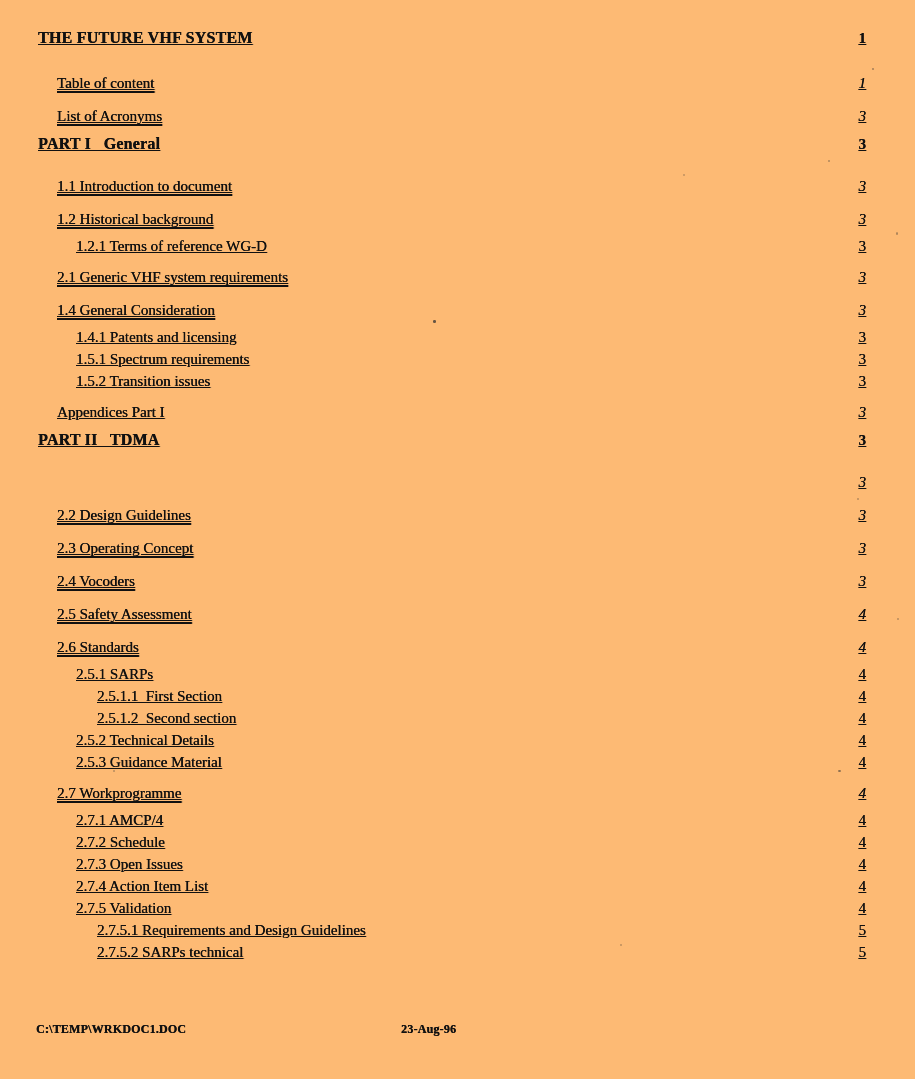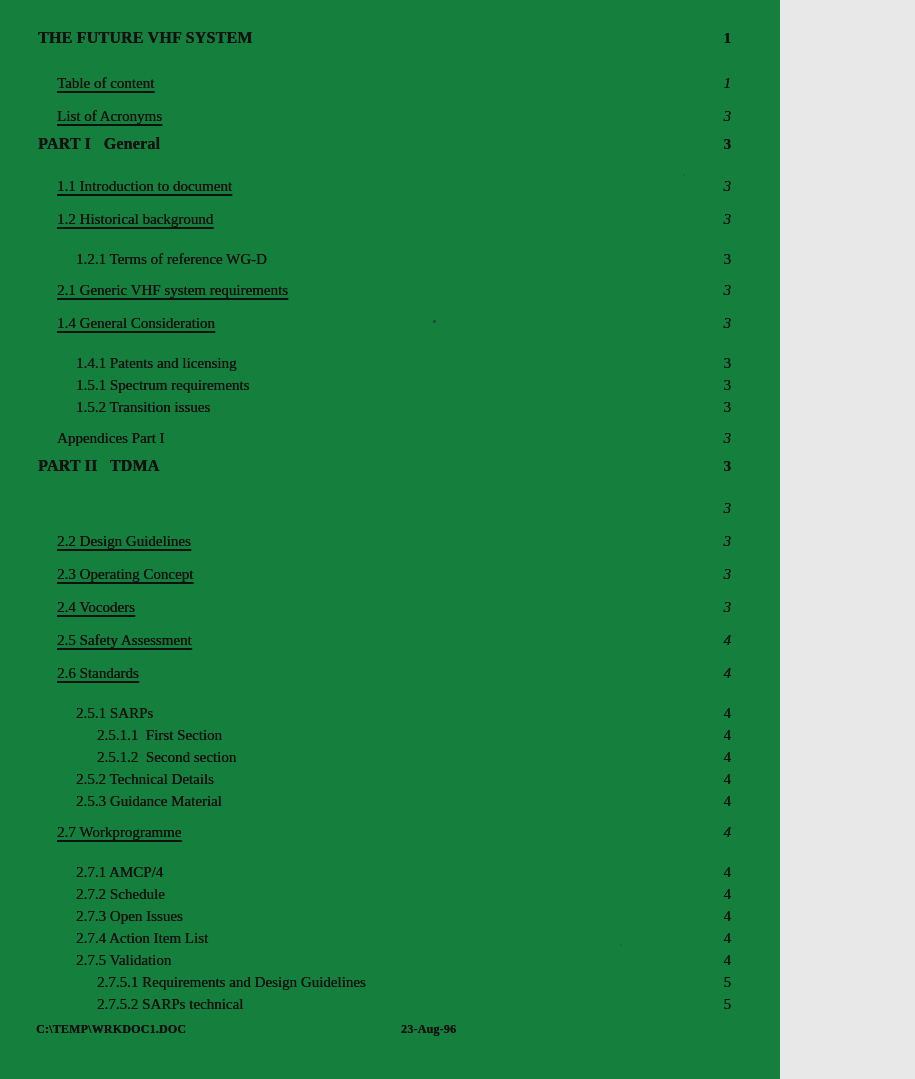--- a/index.html
+++ b/index.html
@@ -1,23 +1,24 @@
 <!DOCTYPE html>
 <html><head>
 <meta charset="utf-8">
 <style>
   html, body { margin: 0; padding: 0; background: #e8e8e8; }
   .page {
     position: relative;
-    width: 780px;
+    width: 915px;
     height: 1079px;
-    background: #15803d;
+    background: #fdba74;
     font-family: "Liberation Serif", "DejaVu Serif", serif;
     color: #111111;
     overflow: hidden;
+    text-decoration: underline;
   }
   .toc {
     padding-top: 27px;
   }
   .row {
     display: flex;
     align-items: baseline;
     line-height: 21px;
     padding-right: 49px;
     font-size: 15px;
@@ -41,21 +42,21 @@
     text-underline-offset: 3px;
   }
   .row-sec.no-underline .label { text-decoration: none; }
   .row-sec .pagenum { font-style: italic; }
 
   
   .row-title + .row-sec { margin-top: 24px; }
   .row-sec  + .row-sec  { margin-top: 12px; }
   .row-sec  + .row-part { margin-top: 6px; }
   .row-part + .row-sec  { margin-top: 21px; gap: 8px; }
-  .row-sec  + .row-sub  { margin-top: 19px; }
+  .row-sec  + .row-sub  { margin-top: 6px; }
   .row-sub  + .row-sub,
   .row-sub  + .row-subsub,
   .row-subsub + .row-sub,
   .row-subsub + .row-subsub { margin-top: 1px; }
   .row-sub  + .row-sec  { margin-top: 10px; }
 
   .footer {
     position: absolute;
     top: 1022px;
     left: 8px;

